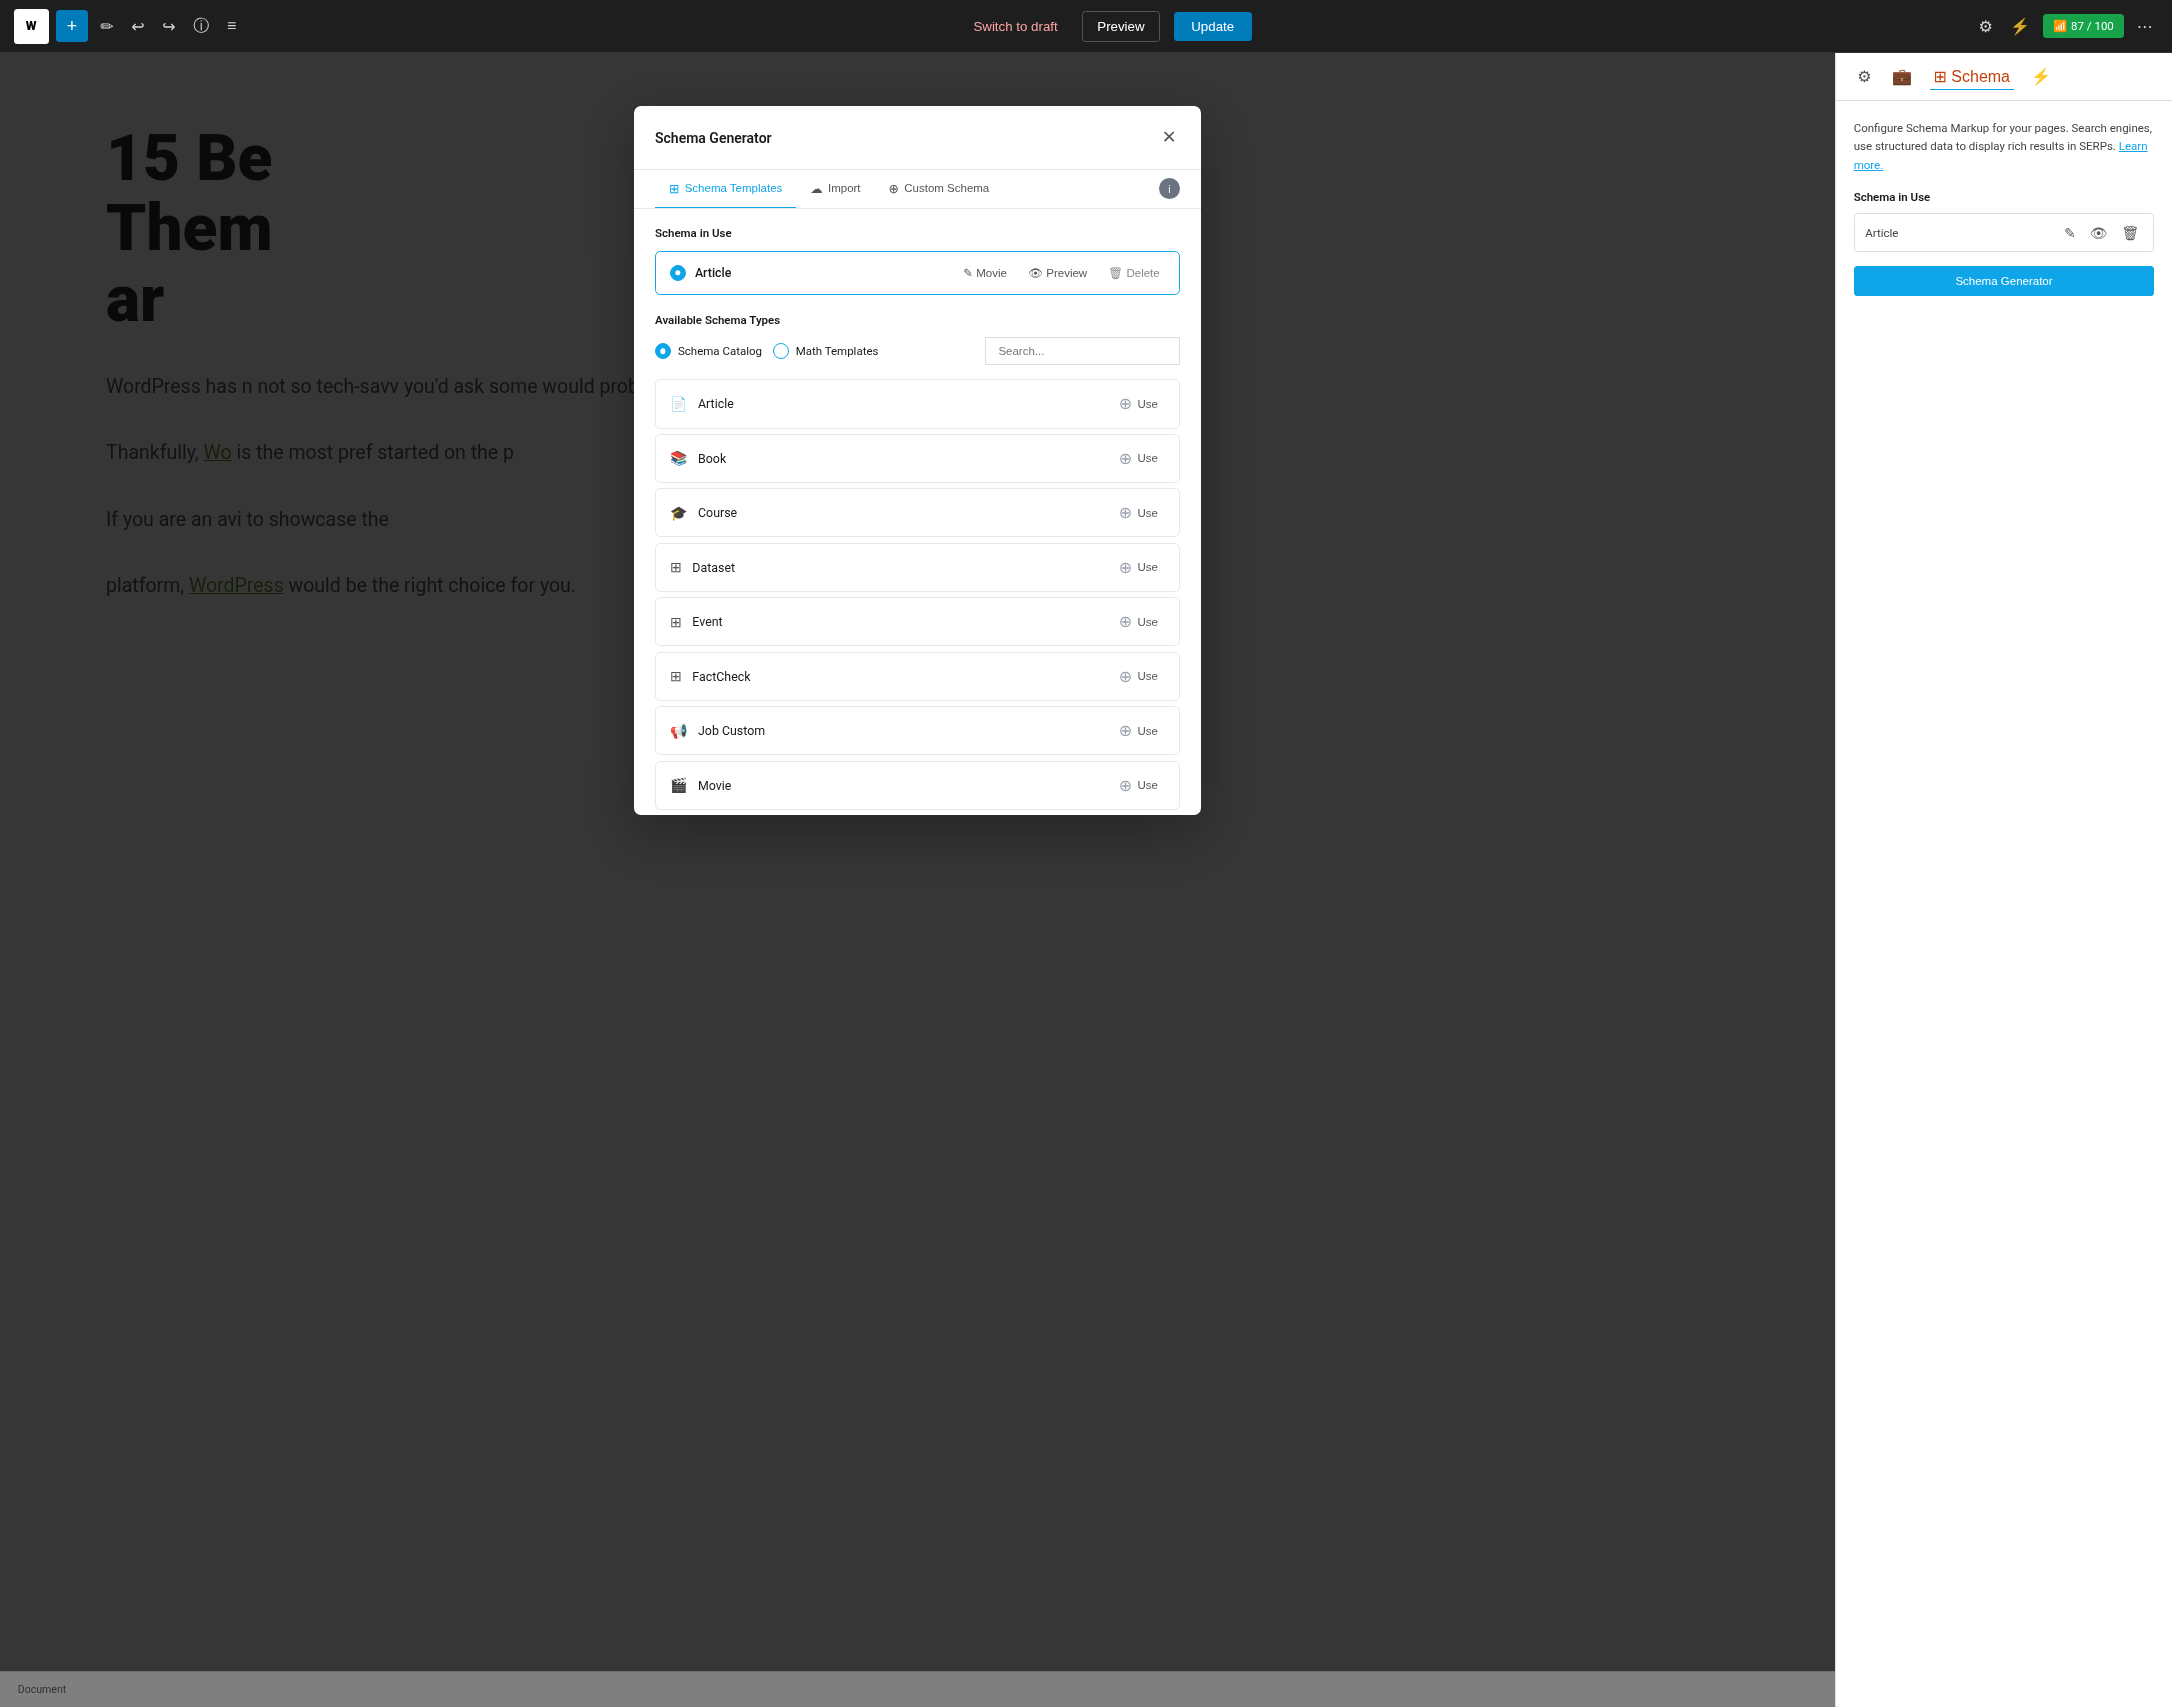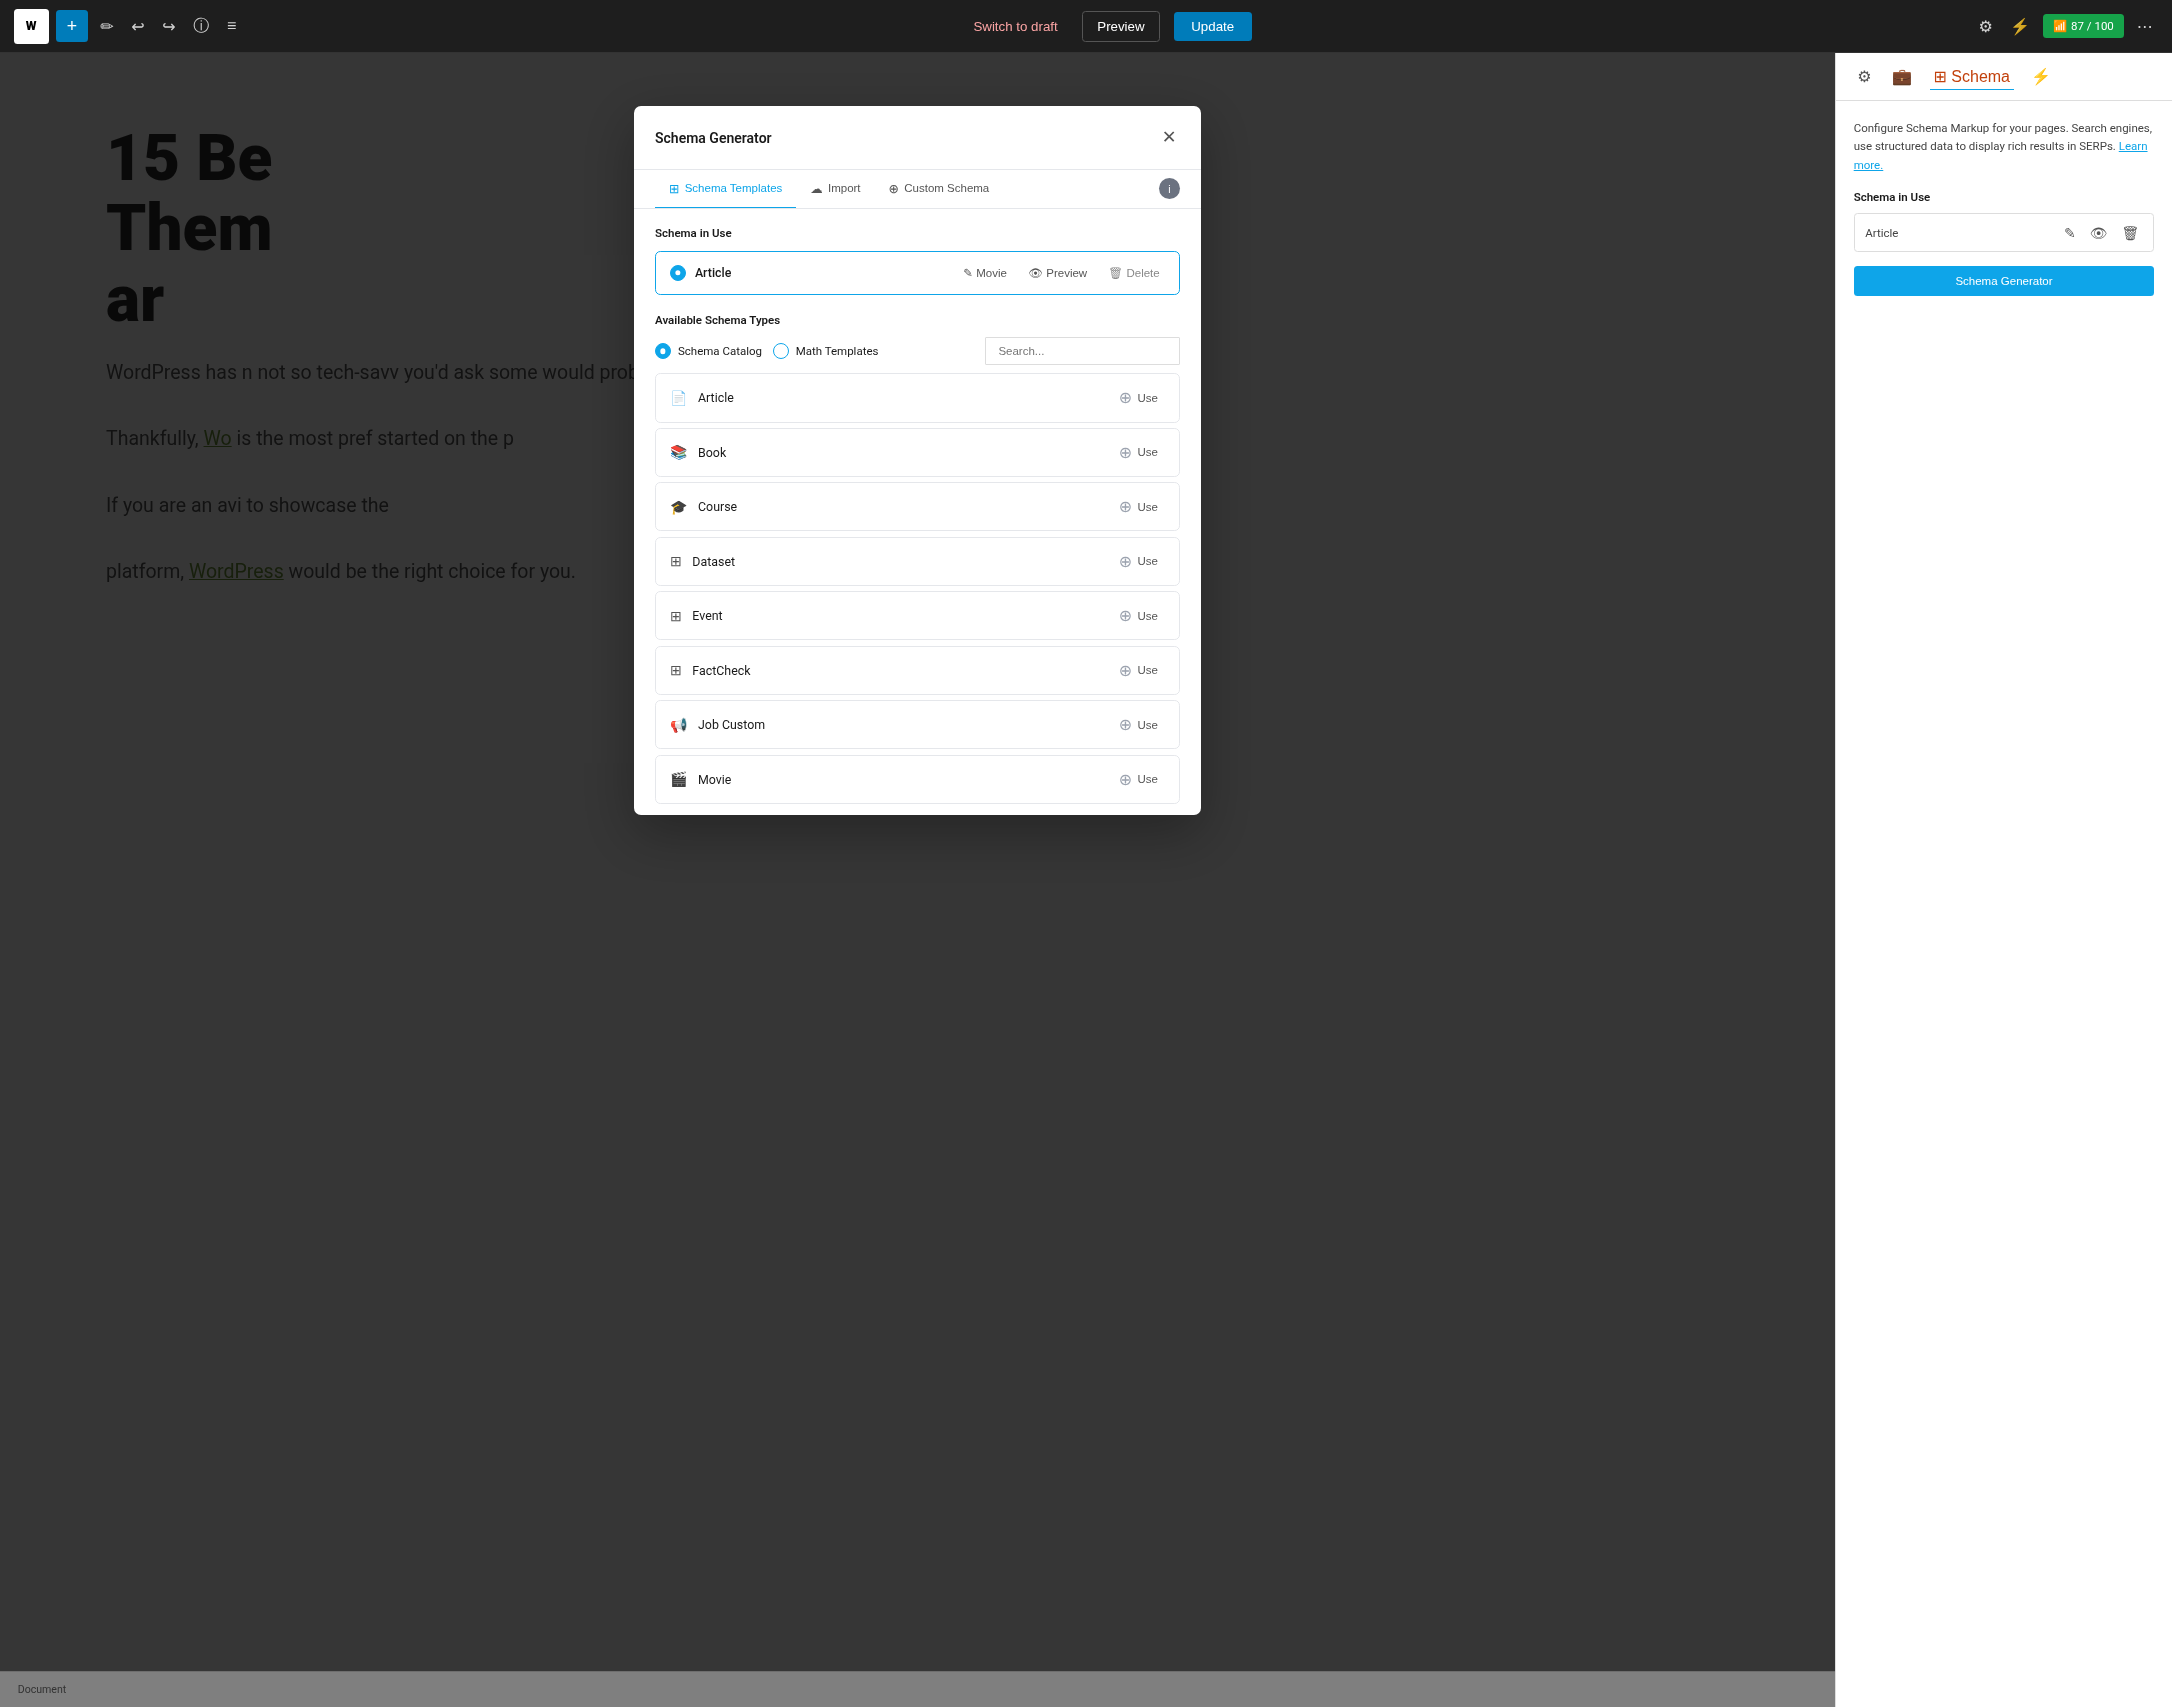--- a/index.html
+++ b/index.html
@@ -40,21 +40,21 @@
     }
     .toolbar-icon-btn {
       background: none; border: none; cursor: pointer; color: #fff; font-size: 16px; padding: 5.3px; border-radius: 3.5px; opacity: 0.8;
     }
 
     
     .bg-content {
       position: absolute; top: 53px; left: 0; right: 0; bottom: 0;
       background: #fff; padding: 71px 106px; opacity: 0.35;
     }
-    .bg-title { font-size: 64px; font-weight: 900; color: #000; line-height: 1.1; margin-bottom: 21px; }
+    .bg-title { font-size: 64px; font-weight: 900; color: #000; line-height: 1.1; margin-bottom: 35px; }
     .bg-body { font-size: 19.5px; color: #333; line-height: 1.7; }
     .bg-link { color: #4d7c0f; text-decoration: underline; }
 
     
     .right-panel {
       position: fixed; top: 0; right: 0; width: 337px; height: 100vh;
       background: #fff; border-left: 0.9px solid #ddd; z-index: 50;
     }
     .panel-header {
       display: flex; align-items: center; justify-content: space-between;
@@ -132,21 +132,21 @@
     }
     .schema-actions { display: flex; gap: 10.6px; }
     .schema-action-btn {
       display: flex; align-items: center; gap: 3.5px; background: none; border: none;
       cursor: pointer; color: #555; font-size: 11.5px; padding: 3.5px 5.3px; border-radius: 2.7px;
     }
     .schema-action-delete { color: #888; }
 
     
     .schema-types-header {
-      display: flex; align-items: center; gap: 10.6px; margin-bottom: 8px; flex-wrap: wrap;
+      display: flex; align-items: center; gap: 10.6px; margin-bottom: 14px; flex-wrap: wrap;
     }
     .radio-option { display: flex; align-items: center; gap: 7px; cursor: pointer; font-size: 11.5px; color: #1a1a1a; }
     .radio-circle {
       width: 16px; height: 16px; border-radius: 50%; border: 1.8px solid #0ea5e9;
       background: #0ea5e9; position: relative; flex-shrink: 0;
     }
     .radio-circle::after {
       content: ''; position: absolute; top: 50%; left: 50%; transform: translate(-50%, -50%);
       width: 5.3px; height: 5.3px; border-radius: 50%; background: #fff;
     }

